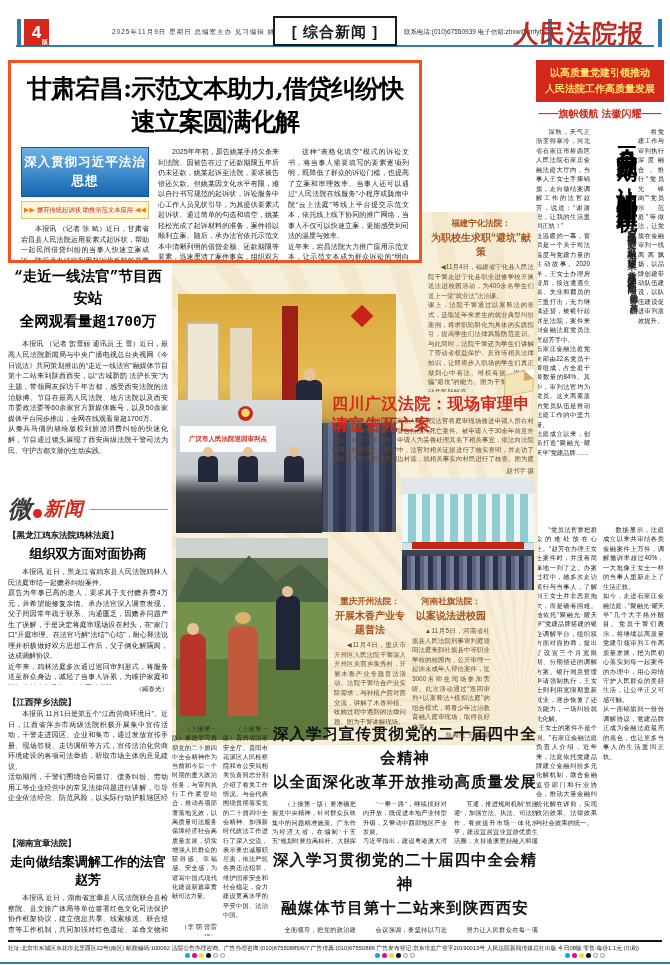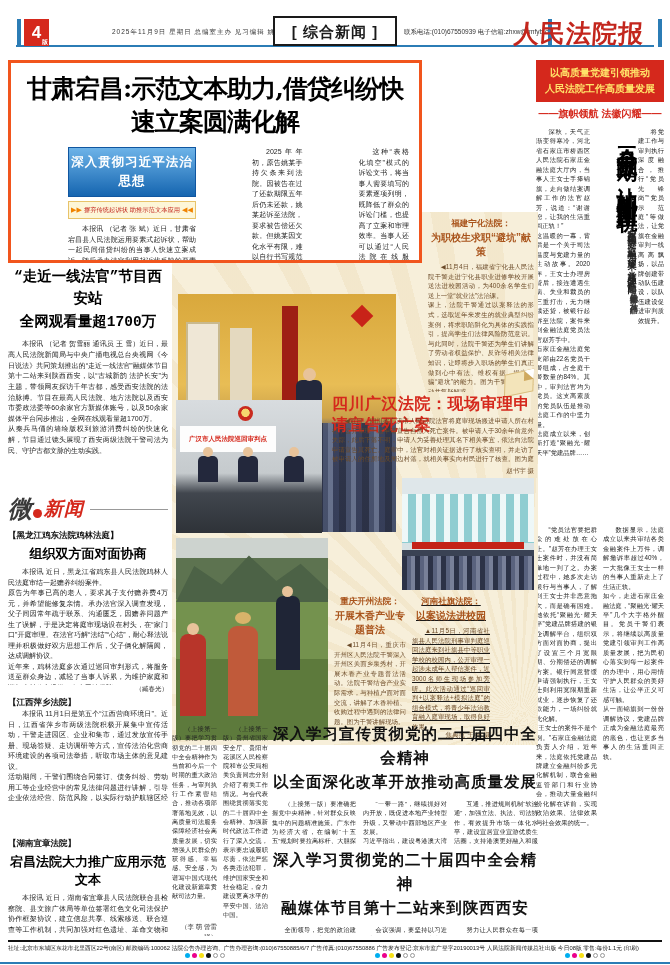--- a/index.html
+++ b/index.html
@@ -21,21 +21,21 @@
                  font-size:15px; font-weight:bold; letter-spacing:1px; }
   .contact { position:absolute; left:404px; top:28px; font-size:6.5px; color:#333; }
   .papername { position:absolute; right:26px; top:17px; font-size:25px; font-weight:bold; color:#c3261d;
                font-family:"DejaVu Serif","Liberation Serif",serif; transform:skewX(-4deg); letter-spacing:1px; }
 
   
   .lead { position:absolute; left:8px; top:60px; width:414px; height:203px; border:3px solid #f1551d;
           background:#fff; padding:7px 10px 6px; overflow:hidden; z-index:2; }
   .lead-hl { font-size:25px; font-weight:900; text-align:center; letter-spacing:-1px; color:#000; margin-top:2px; }
   .lead-cols { display:flex; gap:9px; margin-top:9px; }
-  .lead-col { flex:1; font-size:7px; line-height:1.5; color:#222; overflow:hidden; height:128px;margin-left:47px; }
+  .lead-col { flex:1; font-size:7px; line-height:1.5; color:#222; overflow:hidden; height:128px; }
   .lead-col0 { flex:0 0 128px; }
   .kicker-blue { background:linear-gradient(180deg,#6db3e8,#1565b0); border:1px solid #1056a0; color:#fff;
                  font-weight:bold; font-size:12.5px; text-align:center; padding:5px 0; letter-spacing:1px; }
   .kicker-strip { margin-top:4px; background:#fdf6d8; border:1px solid #e8c36a; color:#c2231c; font-size:6.3px;
                   text-align:center; padding:3px 0; display:flex; align-items:center; justify-content:center; gap:2px; }
   .kicker-strip .arr { color:#f08300; font-size:7px; }
   .lead-col0 .body { font-size:7px; line-height:1.5; margin-top:5px; height:66px; overflow:hidden; }
   .ind { text-indent:2em; }
 
   
@@ -248,21 +248,21 @@
 
   <div class="mitem" style="top:697px; height:138px;">
     <div class="org">【江西萍乡法院】</div>
     <div class="body just pre ind" style="height:92px;overflow:hidden;">本报讯 11月1日是第五个“江西营商环境日”。近日，江西省萍乡市两级法院积极开展集中宣传活动，干警走进园区、企业和集市，通过发放宣传手册、现场答疑、走访调研等方式，宣传法治化营商环境建设的各项司法举措，听取市场主体的意见建议。
 活动期间，干警们围绕合同签订、债务纠纷、劳动用工等企业经营中的常见法律问题进行讲解，引导企业依法经营、防范风险，以实际行动护航辖区经济高质量发展。</div>
 
   </div>
 
   <div class="mitem" style="top:838px; height:96px;">
     <div class="org">【湖南宜章法院】</div>
-    <div class="ttl">宕昌法院大力推广应用示范文本</div>
+    <div class="ttl">走向做结案调解工作的法官赵芳</div>
     <div class="body just pre ind" style="height:50px;overflow:hidden;">本报讯 近日，湖南省宜章县人民法院联合县检察院、县文旅广体局等单位签署红色文化司法保护协作框架协议，建立信息共享、线索移送、联合巡查等工作机制，共同加强对红色遗址、革命文物和英烈权益的司法保护，让红色资源在法治护航下焕发新的时代光彩。</div>
 
   </div>
 
   <div class="cream"></div>
 
   <div class="cap" style="left:428px; top:218px; width:106px; height:174px;">
     <div class="c-org">福建宁化法院：</div>
     <div class="c-ttl">为职校生求职“避坑”献策</div>
     <div class="c-body just pre ind" style="height:138px;overflow:hidden;">◀11月4日，福建省宁化县人民法院干警走进宁化县职业进修学校开展送法进校园活动，为400余名学生们送上一堂“就业法”法治课。
@@ -310,21 +310,21 @@
     <div class="p3"></div>
   </div>
 
   <div class="cap" style="left:334px; top:596px; width:72px; height:146px;">
     <div class="c-org">重庆开州法院：</div>
     <div class="c-ttl">开展木香产业专题普法</div>
     <div class="c-body just pre ind" style="height:100px;overflow:hidden;">◀11月4日，重庆市开州区人民法院干警深入开州区关面乡泉秀村，开展木香产业专题普法活动。法院干警结合产业实际需求，与种植户面对面交流，讲解了木香种植、收购过程中遇到的法律问题。图为干警讲解现场。</div>
     <div class="sign">本报记者 刘 洋 摄</div>
   </div>
 
-  <div class="cap" style="left:412px; top:596px; width:78px; height:146px;text-decoration:underline;">
+  <div class="cap" style="left:412px; top:596px; width:78px; height:146px;">
     <div class="c-org">河南社旗法院：</div>
     <div class="c-ttl">以案说法进校园</div>
     <div class="c-body just pre ind" style="height:104px;overflow:hidden;">▲11月5日，河南省社旗县人民法院刑事审判庭巡回法庭来到社旗县中等职业学校的校园内，公开审理一起涉未成年人帮信案件，近3000名师生现场参加旁听。此次活动通过“巡回审判+以案释法+模拟法庭”的组合模式，将青少年法治教育融入庭审现场，取得良好效果。</div>
     <div class="sign">焦典范 王 娟 摄</div>
   </div>
 
   <div class="slog" style="top:722px; height:122px;">
     <h3>
       <span>深入学习宣传贯彻党的二十届四中全会精神</span><br>
       <span>以全面深化改革开放推动高质量发展</span>

